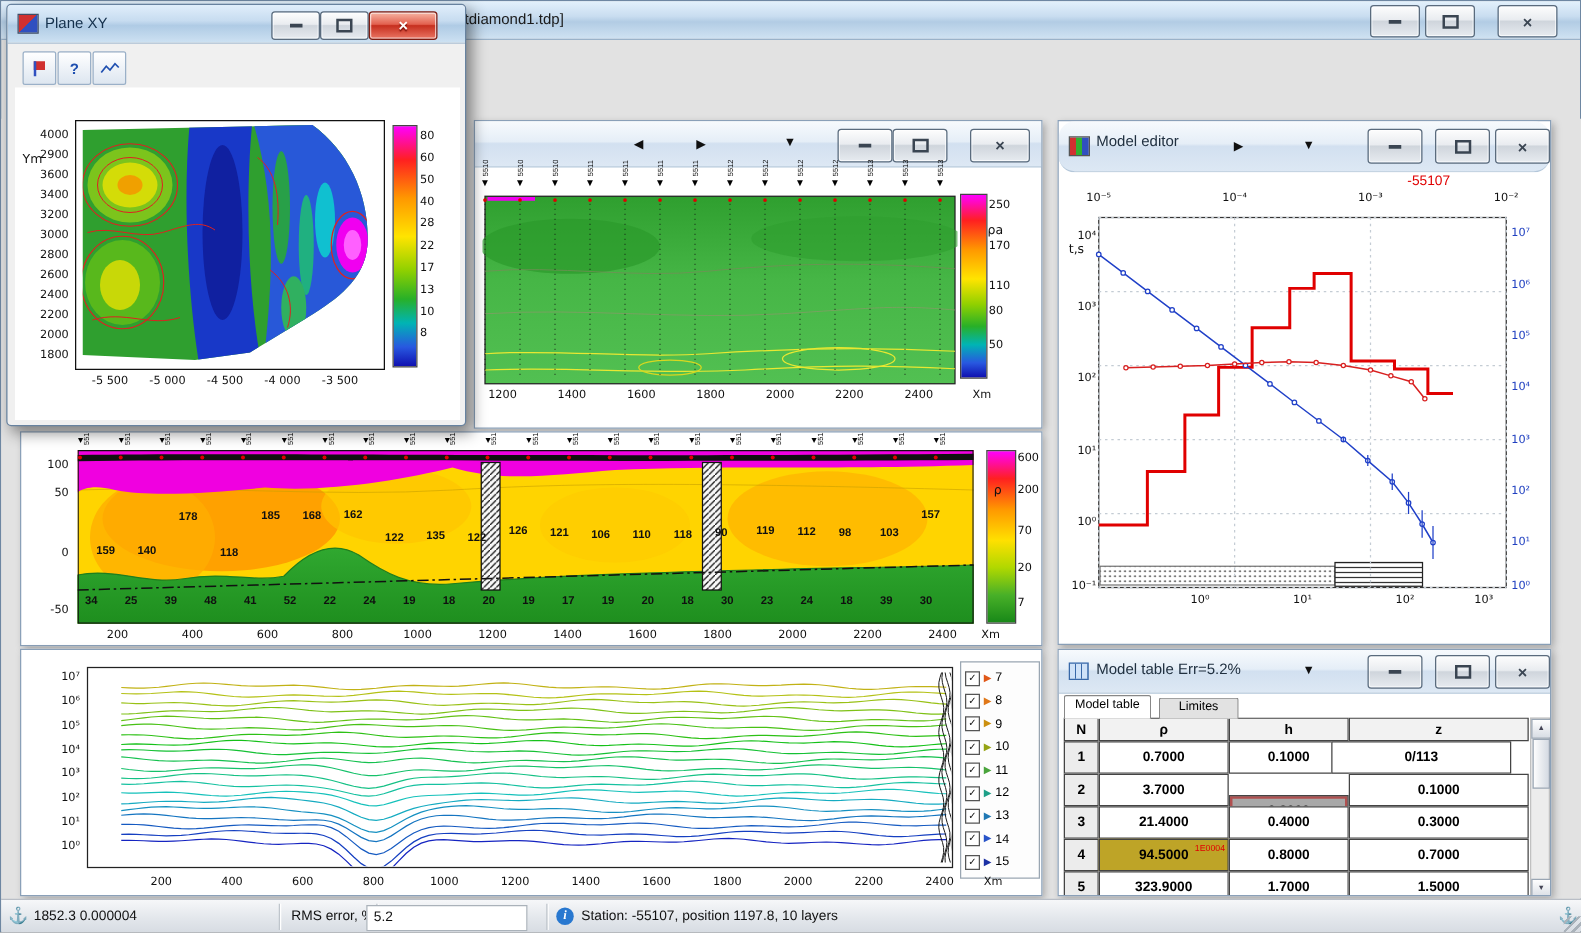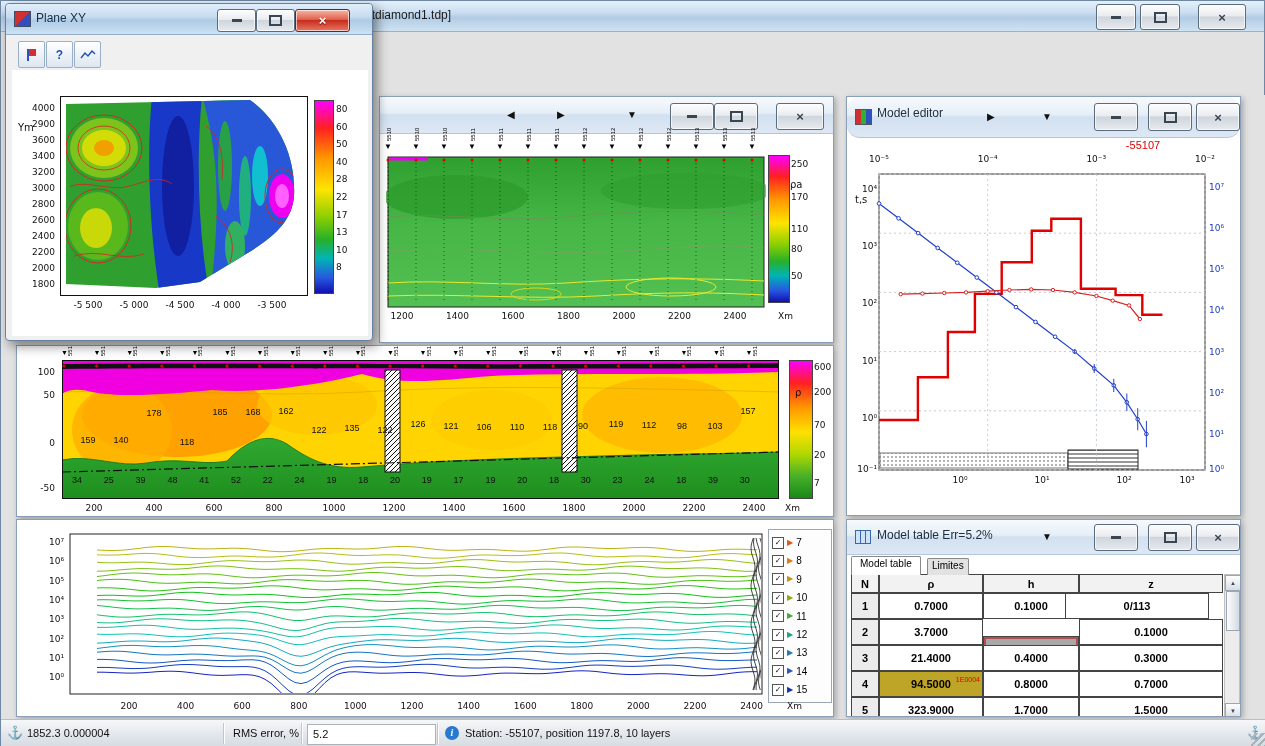--- a/index.html
+++ b/index.html
@@ -48,21 +48,21 @@
     background:#f0f0f0;border:1px solid #67829f;border-radius:4px;
     box-shadow:4px 5px 12px rgba(0,0,0,.45);z-index:50;box-sizing:border-box;overflow:hidden;}
   #pxy-titlebar{position:absolute;left:0;top:0;width:100%;height:30px;border-radius:3px 3px 0 0;
     background:linear-gradient(#e0eefb,#c7dcf0 42%,#afcbe5 55%,#cde1f2);border-bottom:1px solid #93aec8;}
   #pxy-icon{position:absolute;left:8px;top:7px;width:15px;height:14px;
     background:linear-gradient(135deg,#d03030 50%,#3050c0 50%);border:1px solid #404d66;}
   #pxy-title{position:absolute;left:30px;top:7px;font-size:12px;color:#14304c;}
   .tbtn{position:absolute;width:25px;height:25px;border:1px solid #9ab0c8;border-radius:2px;
     background:linear-gradient(#ffffff,#dde6f0);display:flex;align-items:center;justify-content:center;}
   #pxy-plot-panel{position:absolute;left:6px;top:66px;width:356px;height:266px;background:#fff;}
-  .num{position:absolute;font-weight:normal;font-size:9px;color:#101010;text-align:center;}
+  .num{position:absolute;font-weight:bold;font-size:9px;color:#101010;text-align:left;}
   
   #mt-grid{position:absolute;left:2px;top:54px;width:375px;height:144px;background:#fff;overflow:hidden;}
   .mt-cell{position:absolute;border:1px solid #444;box-sizing:border-box;
     font-weight:bold;font-size:11px;text-align:center;color:#000;background:#fff;}
   #mt-scroll{position:absolute;left:377px;top:54px;width:16px;height:144px;background:#ececec;border:1px solid #c0c0c0;box-sizing:border-box;}
   .sbtn{position:absolute;left:0;width:14px;height:14px;background:linear-gradient(#fefefe,#d8dde4);
     border:1px solid #9aa6b4;font-size:6px;display:flex;align-items:center;justify-content:center;color:#445;}
   
   #status-bar{position:absolute;left:0;top:718px;width:1265px;height:28px;
     background:linear-gradient(#f6f7f9,#e2e6eb 55%,#d5dae1);border-top:1px solid #b9bec6;font-size:11px;color:#111;}
@@ -583,21 +583,21 @@
           </div>
       <div class="wbtn" style="left:301px;top:4px;width:42px;height:25px;">
             <span class="g-box"></span>
           </div>
       <div class="wbtn" style="left:349px;top:4px;width:42px;height:25px;">
             <span class="g-x">×</span>
           </div>
     </div>
     <div id="mt-tabs">
           <div style="position: absolute; left: 4px; top: 36px; height: 16px; padding: 1px 8px; font-size: 10px; border-top: 1px solid rgb(136, 136, 136); border-right: 1px solid rgb(136, 136, 136); border-left: 1px solid rgb(136, 136, 136); border-image: initial; border-bottom: none; background: rgb(255, 255, 255); border-radius: 2px 2px 0px 0px; z-index: 2;">Model table</div>
-          <div style="position: absolute; left: 80px; top: 38px; height: 14px; padding: 1px 4px; font-size: 10px; border-top: 1px solid rgb(136, 136, 136); border-right: 1px solid rgb(136, 136, 136); border-left: 1px solid rgb(136, 136, 136); border-image: initial; border-bottom: none; background: rgb(226, 226, 226); border-radius: 2px 2px 0px 0px; z-index: 1;">Limites</div>
+          <div style="position: absolute; left: 80px; top: 38px; height: 14px; padding: 1px 15px; font-size: 10px; border-top: 1px solid rgb(136, 136, 136); border-right: 1px solid rgb(136, 136, 136); border-left: 1px solid rgb(136, 136, 136); border-image: initial; border-bottom: none; background: rgb(226, 226, 226); border-radius: 2px 2px 0px 0px; z-index: 1;">Limites</div>
         </div>
     <div id="mt-grid">
           <div class="mt-cell" style="left: 2px; top: 0px; width: 28px; height: 19px; line-height: 18px; background: rgb(242, 242, 242);">N</div>
           <div class="mt-cell" style="left: 30px; top: 0px; width: 104px; height: 19px; line-height: 18px; background: rgb(242, 242, 242);">ρ</div>
           <div class="mt-cell" style="left: 134px; top: 0px; width: 96px; height: 19px; line-height: 18px; background: rgb(242, 242, 242);">h</div>
           <div class="mt-cell" style="left: 230px; top: 0px; width: 144px; height: 19px; line-height: 18px; background: rgb(242, 242, 242);">z</div>
           <div class="mt-cell" style="left: 2px; top: 19px; width: 28px; height: 26px; line-height: 25px; background: rgb(236, 236, 236);">1</div>
           <div class="mt-cell" style="left: 30px; top: 19px; width: 104px; height: 26px; line-height: 25px;">0.7000</div>
           <div class="mt-cell" style="left: 134px; top: 19px; width: 96px; height: 26px; line-height: 25px;">0.1000</div>
           <div class="mt-cell" style="left: 216px; top: 19px; width: 144px; height: 26px; line-height: 25px;">0/113</div>
@@ -628,21 +628,21 @@
           </div>
     </div>
   </div>
 
   <div id="status-bar">
     <span style="position:absolute;left:6px;top:5px;font-size:13px;color:#4a6888;">⚓</span>
     <span style="position:absolute;left:26px;top:7px;">1852.3 0.000004</span>
     <div class="sb-sep" style="left:222px;"></div>
     <span style="position:absolute;left:232px;top:7px;">RMS error, %</span>
     <div class="sb-sep" style="left:300px;"></div>
-    <div style="position:absolute;left:306px;top:4px;width:122px;height:19px;background:#fff;border:1px solid #aab2ba;padding-left:5px;line-height:19px;"><span>5.2</span></div>
+    <div style="position:absolute;left:292px;top:4px;width:122px;height:19px;background:#fff;border:1px solid #aab2ba;padding-left:5px;line-height:19px;"><span>5.2</span></div>
     <div class="sb-sep" style="left:436px;"></div>
     <span style="position:absolute;left:444px;top:6px;width:14px;height:14px;background:#2878d0;color:#fff;border-radius:50%;font:italic bold 10px 'Liberation Serif',serif;text-align:center;line-height:14px;">i</span>
     <span style="position:absolute;left:464px;top:7px;">Station: -55107, position 1197.8, 10 layers</span>
     <span style="position:absolute;left:1246px;top:5px;font-size:13px;color:#4a6888;">⚓</span>
     <div id="sb-grip"></div>
   </div>
  </div>
 
  <div id="plane-xy">
   <div id="pxy-titlebar">

